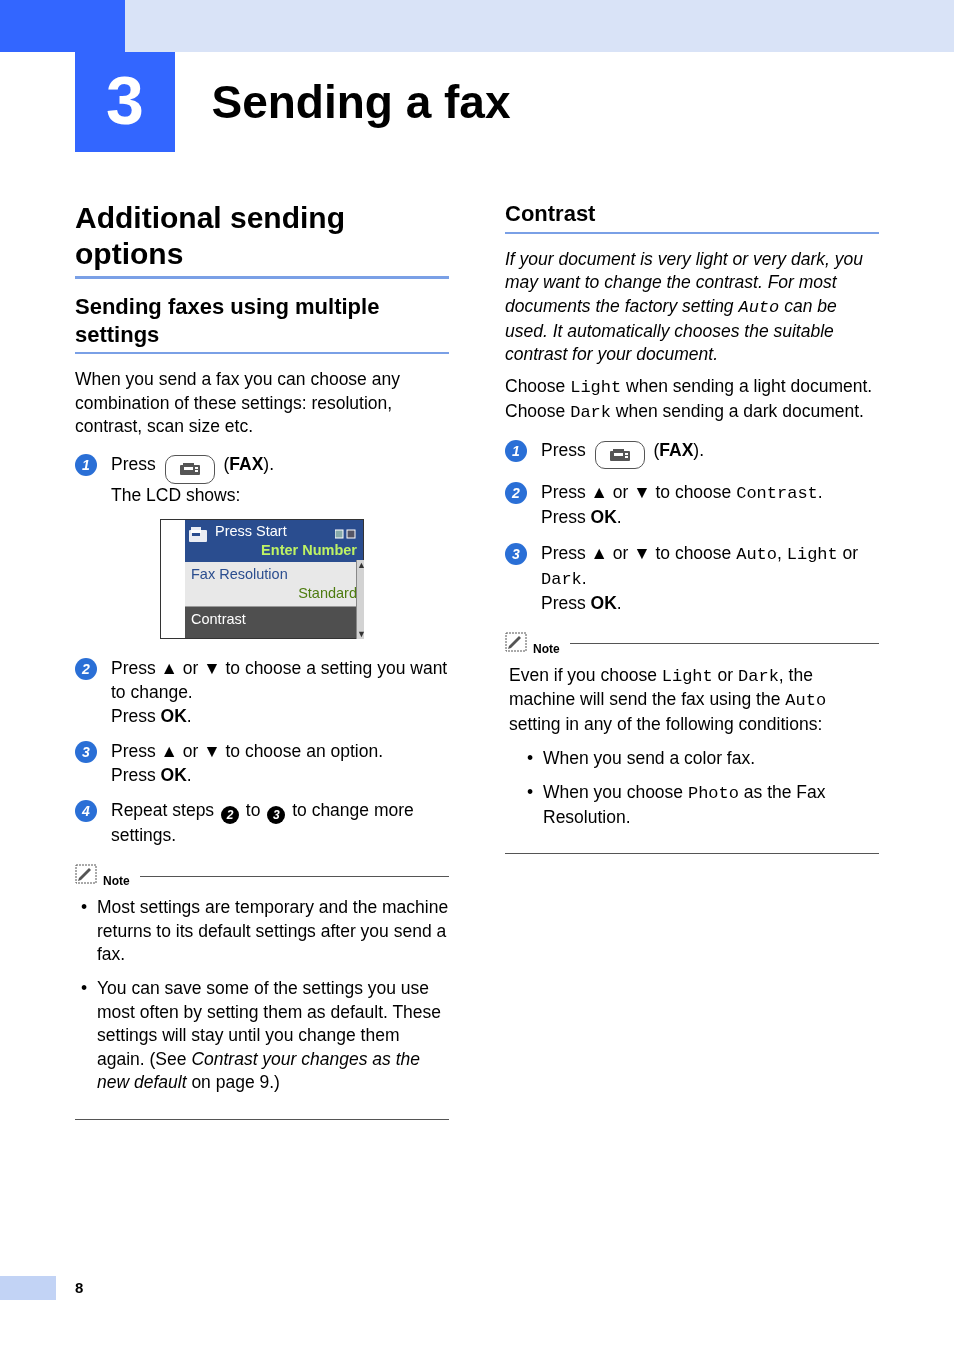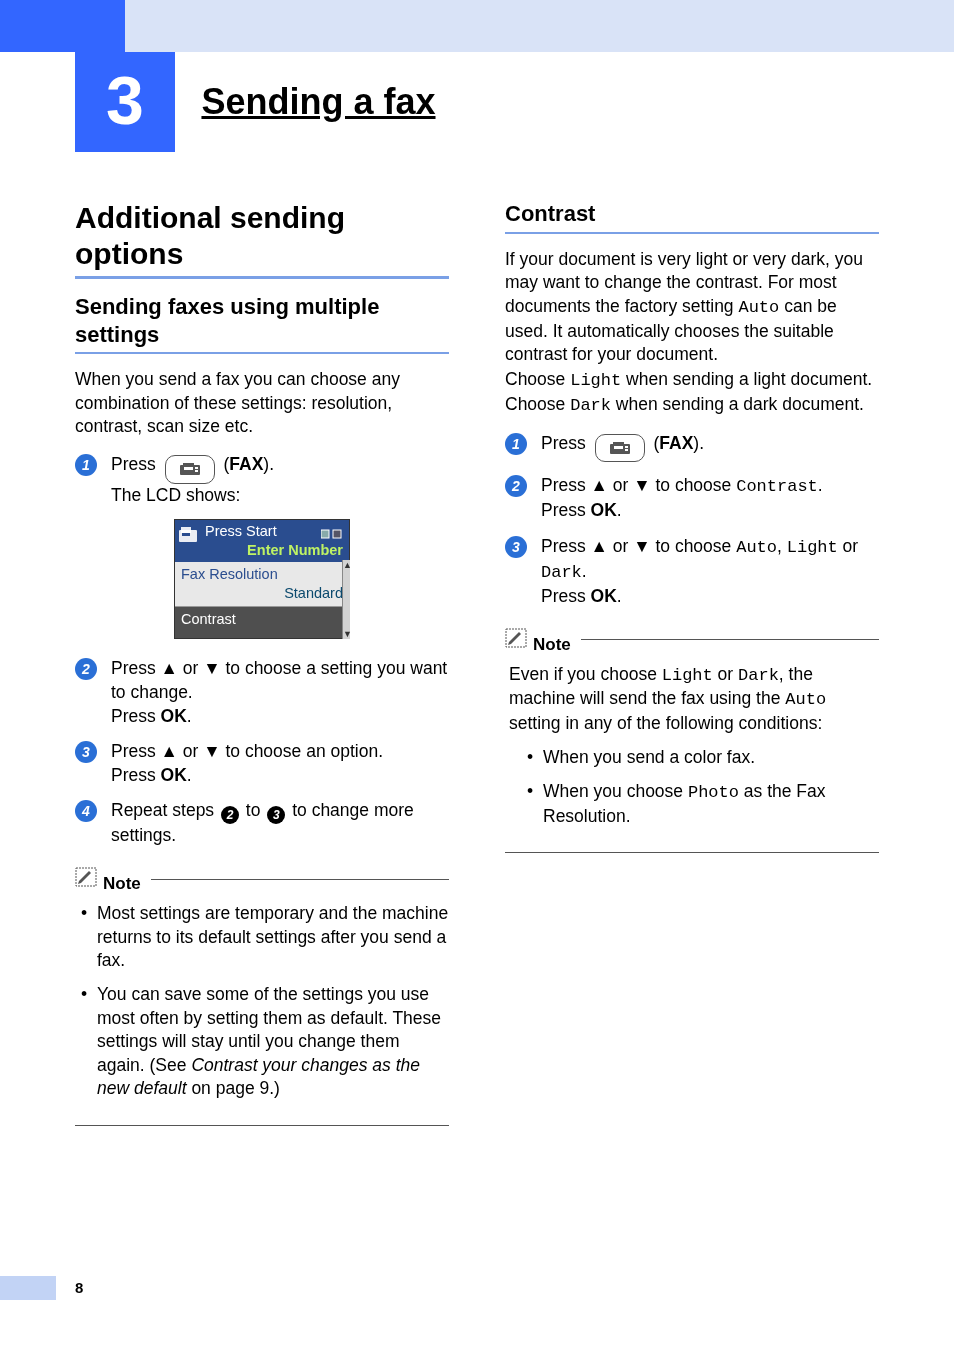--- a/index.html
+++ b/index.html
@@ -36,25 +36,24 @@
     color: #fff;
     font-size: 68px;
     font-weight: bold;
     text-align: center;
     line-height: 96px;
     vertical-align: middle;
     font-family: Arial, sans-serif;
   }
   .chapter-title {
     display: inline-block;
-    font-size: 36px;
-    font-weight: bold;
-    margin-left: 22px;
+    font-size: 46px;
+    font-weight: bold;
+    margin-left: 32px;
     vertical-align: middle;
-    text-decoration: underline;
   }
   .columns {
     position: absolute;
     top: 200px;
     left: 75px;
     right: 75px;
     display: flex;
     gap: 56px;
   }
   .col { flex: 1; }
@@ -120,26 +119,27 @@
     vertical-align: -4px;
     margin: 0 4px;
     background: #fff;
   }
   .fax-btn svg { vertical-align: -1px; }
   .arrow { font-family: Arial; }
   .mono { font-family: "Courier New", monospace; font-size: 17px; }
   .bold { font-weight: bold; }
   .italic { font-style: italic; }
   .lcd {
-    width: 176px;
+    width: 204px;
     margin: 10px auto 18px auto;
     border: 1px solid #333;
     font-family: Arial;
     font-size: 14.5px;
     position: relative;
+    padding-left: 24px;
   }
   .lcd-top {
     background: #2a4d8f;
     color: #fff;
     padding: 2px 6px 2px 30px;
     line-height: 1.3;
     position: relative;
   }
   .lcd-top .line2 {
     color: #bef264;
@@ -153,21 +153,21 @@
   }
   .lcd-squares {
     position: absolute;
     right: 6px; top: 5px;
   }
   .lcd-row {
     padding: 3px 6px;
     line-height: 1.3;
   }
   .lcd-row.sel { background: #e8e8e8; color:#2a4d8f; border-bottom: 1px solid #999;}
-  .lcd-row .val { text-align: right; display:block; color:#0c4a6e;}
+  .lcd-row .val { text-align: right; display:block; color:#4d7c0f;}
   .lcd-row.dark { background: #4f4f4f; color: #fff; padding-bottom:10px;}
   .lcd-scroll {
     position: absolute;
     right: -1px;
     top: 40px;
     bottom: -1px;
     width: 8px;
     background: #d3d3d3;
     border-left: 1px solid #888;
   }
@@ -188,21 +188,21 @@
     display: flex;
     align-items: center;
     margin-bottom: 8px;
   }
   .note-icon {
     width: 22px; height: 20px;
     margin-right: 6px;
   }
   .note-title {
     font-weight: bold;
-    font-size: 17px;
+    font-size: 12px;
     margin-top: 14px;
   }
   .note-line {
     flex: 1;
     border-bottom: 1.5px solid #555;
     margin-left: 10px;
     align-self: center;
     height: 0;
     margin-top: 4px;
   }
@@ -350,21 +350,21 @@
           <span>You can save some of the settings you use most often by setting them as default. These settings will stay until you change them again. (See </span><span class="italic">Contrast your changes as the new default</span><span> on page 9.)</span>
         </li>
       </ul>
     </div>
   </div>
 
   <div class="col">
     <h3 class="subsec">Contrast</h3>
     <div class="rule-thin"></div>
 
-    <p class="body" style="margin-bottom:1px;">
+    <p class="body" style="margin-bottom:8px;font-style:italic;">
       <span>If your document is very light or very dark, you may want to change the contrast. For most documents the factory setting </span><span class="mono">Auto</span><span> can be used. It automatically chooses the suitable contrast for your document.</span>
     </p>
     <p class="body" style="margin-bottom:0;">
       <span>Choose </span><span class="mono">Light</span><span> when sending a light document.</span>
     </p>
     <p class="body">
       <span>Choose </span><span class="mono">Dark</span><span> when sending a dark document.</span>
     </p>
 
     <div class="steps">

